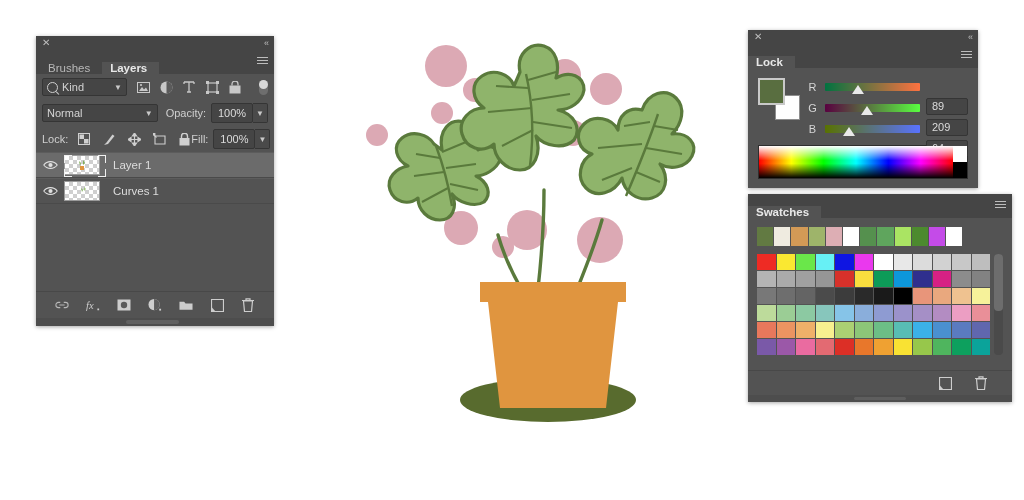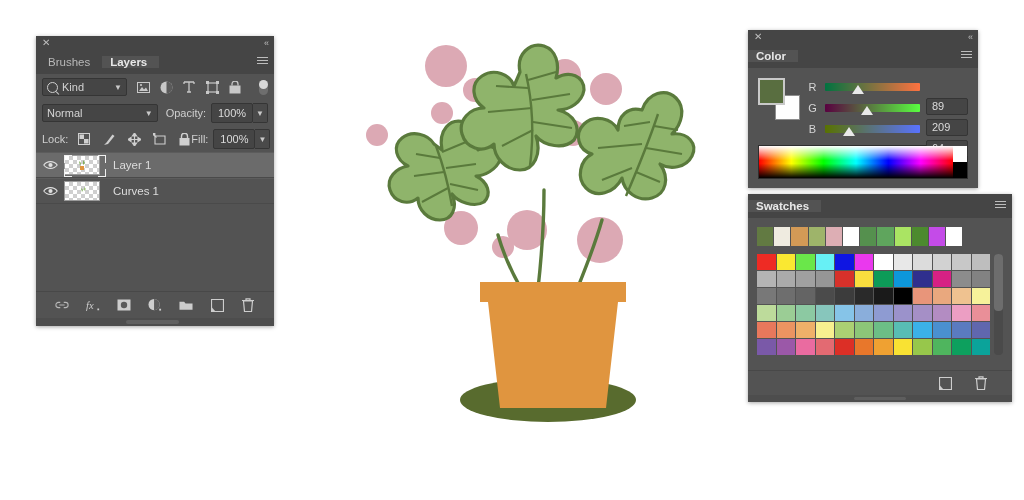--- a/index.html
+++ b/index.html
@@ -8,21 +8,21 @@
     font-family:"Liberation Sans", sans-serif;
     -webkit-font-smoothing:antialiased;overflow:hidden;position:relative;
   }
   .panel{position:absolute;background:#535353;box-shadow:0 1px 4px rgba(0,0,0,.35);}
 
   
   .panel-topbar{height:14px;background:#454545;position:relative;}
   .panel-topbar .x{position:absolute;left:6px;top:1px;font-size:10px;color:#bdbdbd;line-height:12px;}
   .panel-topbar .collapse{position:absolute;right:5px;top:1px;font-size:9px;color:#bdbdbd;line-height:12px;}
 
-  .tabrow{height:24px;background:#454545;display:flex;align-items:center;position:relative;}
+  .tabrow{height:24px;background:#454545;display:flex;align-items:flex-end;position:relative;}
   .tab{padding:0 12px;display:flex;align-items:center;font-size:11.5px;color:#b9b9b9;
        background:#454545;cursor:default;}
   .tab.active{background:#535353;color:#e8e8e8;font-weight:bold;padding-left:8px;}
   .tabrow .menu-btn{position:absolute;right:6px;top:7px;width:11px;height:9px;}
   .menu-lines{width:11px;height:9px;display:block;}
   .menu-lines i{display:block;height:1px;background:#bdbdbd;margin-bottom:2px;}
 
   
   #layers-panel{left:36px;top:36px;width:238px;height:290px;}
   .lp-row{display:flex;align-items:center;height:26px;padding:0 6px;box-sizing:border-box;}
@@ -384,21 +384,21 @@
 
   <path d="M150 252 H296 V272 H288 L276 378 H170 L158 272 H150 Z" fill="#E0953F"></path>
 </svg>
 
 <div class="panel" id="color-panel">
   <div class="panel-topbar">
     <span class="x">✕</span>
     <span class="collapse">«</span>
   </div>
   <div class="tabrow">
-    <div class="tab active">Color</div>
+    <div class="tab active">Lock</div>
     <span class="menu-btn">
       <span class="menu-lines">
           <i></i>
           <i></i>
           <i></i>
         </span>
     </span>
   </div>
 
   <div class="color-body">

